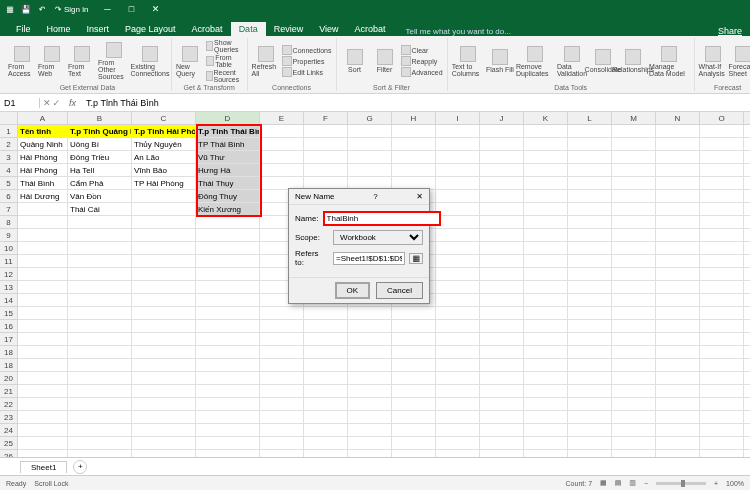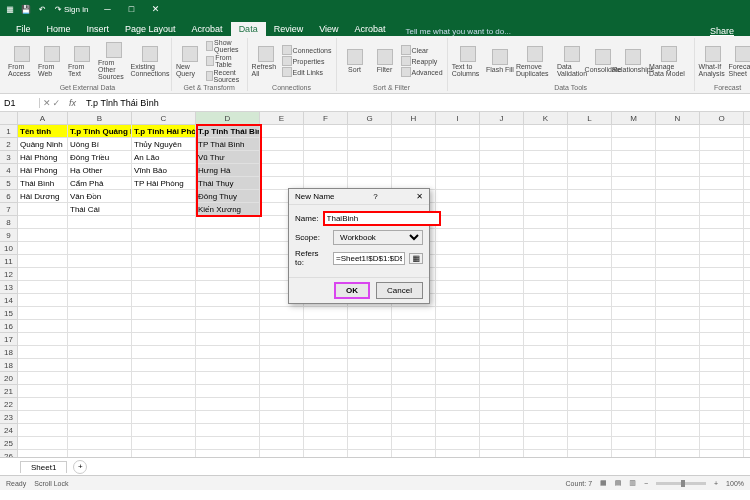--- a/index.html
+++ b/index.html
@@ -10,21 +10,21 @@
 .titlebar .qat span { width: 12px; height: 12px; display: inline-flex; align-items: center; justify-content: center; font-size: 8px; }
 .titlebar .title { flex: 1; text-align: center; font-size: 9px; }
 .titlebar .wincontrols { display: flex; gap: 2px; }
 .titlebar .wincontrols span { width: 22px; text-align: center; }
 .titlebar .signin { font-size: 8px; margin-right: 8px; }
 
 .tabs { height: 18px; background: #0a6332; display: flex; align-items: flex-end; padding-left: 8px; }
 .tabs .tab { color: #fff; padding: 2px 8px; font-size: 9px; cursor: pointer; }
 .tabs .tab.active { background: #f3f3f3; color: #217346; }
 .tabs .tell { color: #cde; font-size: 8px; margin-left: 12px; }
-.tabs .share { margin-left: auto; color: #fff; margin-right: 16px; font-size: 9px; text-decoration: underline; }
+.tabs .share { margin-left: auto; color: #fff; margin-right: 8px; font-size: 9px; text-decoration: underline; }
 
 .ribbon { height: 58px; background: #f3f3f3; border-bottom: 1px solid #d4d4d4; display: flex; padding: 2px 4px; }
 .rgroup { display: flex; flex-direction: column; align-items: center; border-right: 1px solid #e0e0e0; padding: 0 4px; }
 .rgroup .items { display: flex; gap: 2px; flex: 1; align-items: center; }
 .rgroup .label { font-size: 7px; color: #666; }
 .ritem { display: flex; flex-direction: column; align-items: center; gap: 1px; font-size: 7px; color: #444; min-width: 28px; }
 .ritem .icon { width: 16px; height: 16px; background: #ddd; border: 1px solid #bbb; }
 .ritem.small { flex-direction: row; min-width: auto; font-size: 7px; }
 .ritem.small .icon { width: 10px; height: 10px; }
 .rcol { display: flex; flex-direction: column; gap: 1px; }
@@ -360,21 +360,21 @@
           <div class="cell" style="width: 44px;"></div>
           <div class="cell" style="width: 44px;"></div>
           <div class="cell" style="width: 44px;"></div>
           <div class="cell" style="width: 44px;"></div>
           <div class="cell" style="width: 44px;"></div>
           <div class="cell" style="width: 44px;"></div>
           <div class="cell" style="width: 44px;"></div>
         </div>
         <div class="row">
           <div class="cell" style="width: 50px;">Hải Phòng</div>
-          <div class="cell" style="width: 64px;">Hạ Other</div>
+          <div class="cell" style="width: 64px;">Hạ Tell</div>
           <div class="cell" style="width: 64px;">Vĩnh Bảo</div>
           <div class="cell sel" style="width: 64px;">Hưng Hà</div>
           <div class="cell" style="width: 44px;"></div>
           <div class="cell" style="width: 44px;"></div>
           <div class="cell" style="width: 44px;"></div>
           <div class="cell" style="width: 44px;"></div>
           <div class="cell" style="width: 44px;"></div>
           <div class="cell" style="width: 44px;"></div>
           <div class="cell" style="width: 44px;"></div>
           <div class="cell" style="width: 44px;"></div>
@@ -798,21 +798,21 @@
       <label>Scope:</label>
       <select><option>Workbook</option></select>
     </div>
     <div class="drow refers">
       <label>Refers to:</label>
       <input value="=Sheet1!$D$1:$D$7" style="">
       <span style="border:1px solid #aaa;padding:0 2px;">▦</span>
     </div>
   </div>
   <div class="dbtns">
-    <button style="border:2px solid #d946ef;font-weight:bold;">OK</button>
+    <button style="border:2px solid #a3a3a3;">OK</button>
     <button>Cancel</button>
   </div>
 </div>
 
 <div class="sheettabs">
   <div class="stab">Sheet1</div>
   <div class="plus">+</div>
 </div>
 
 <div class="statusbar">

